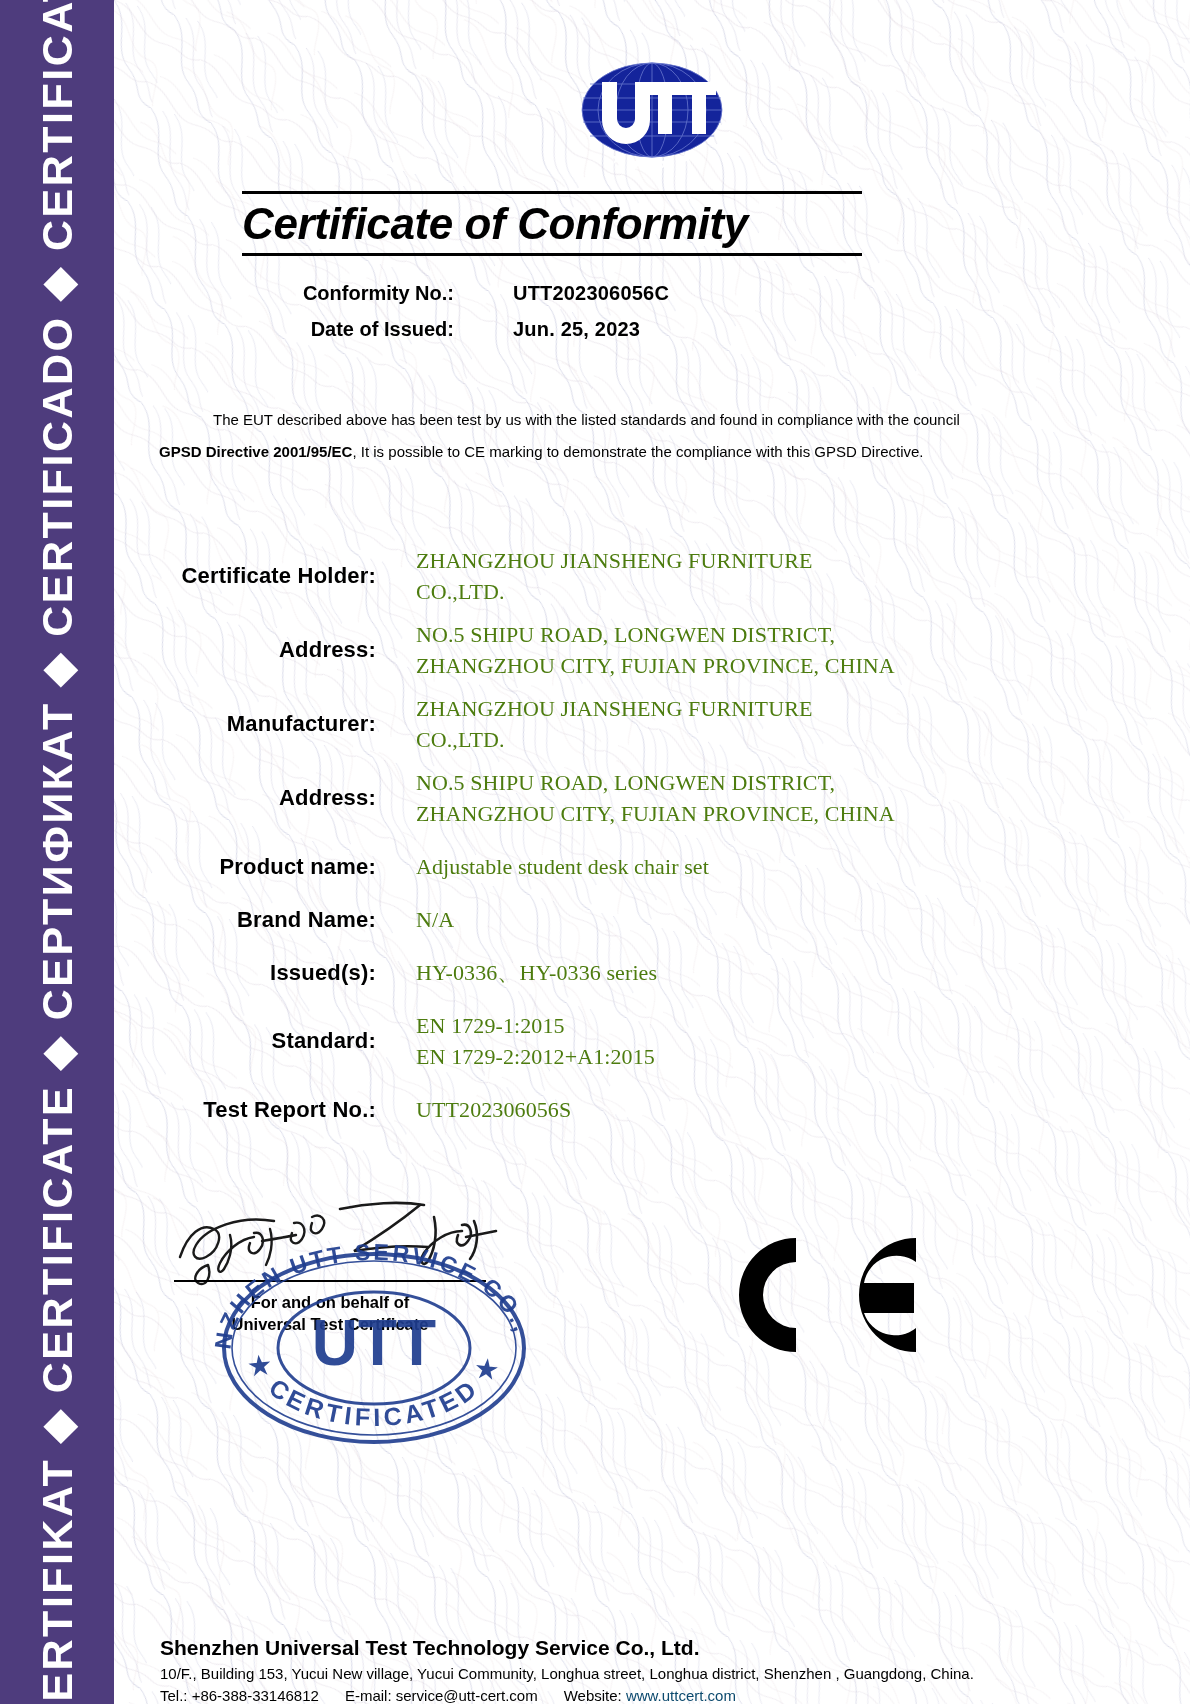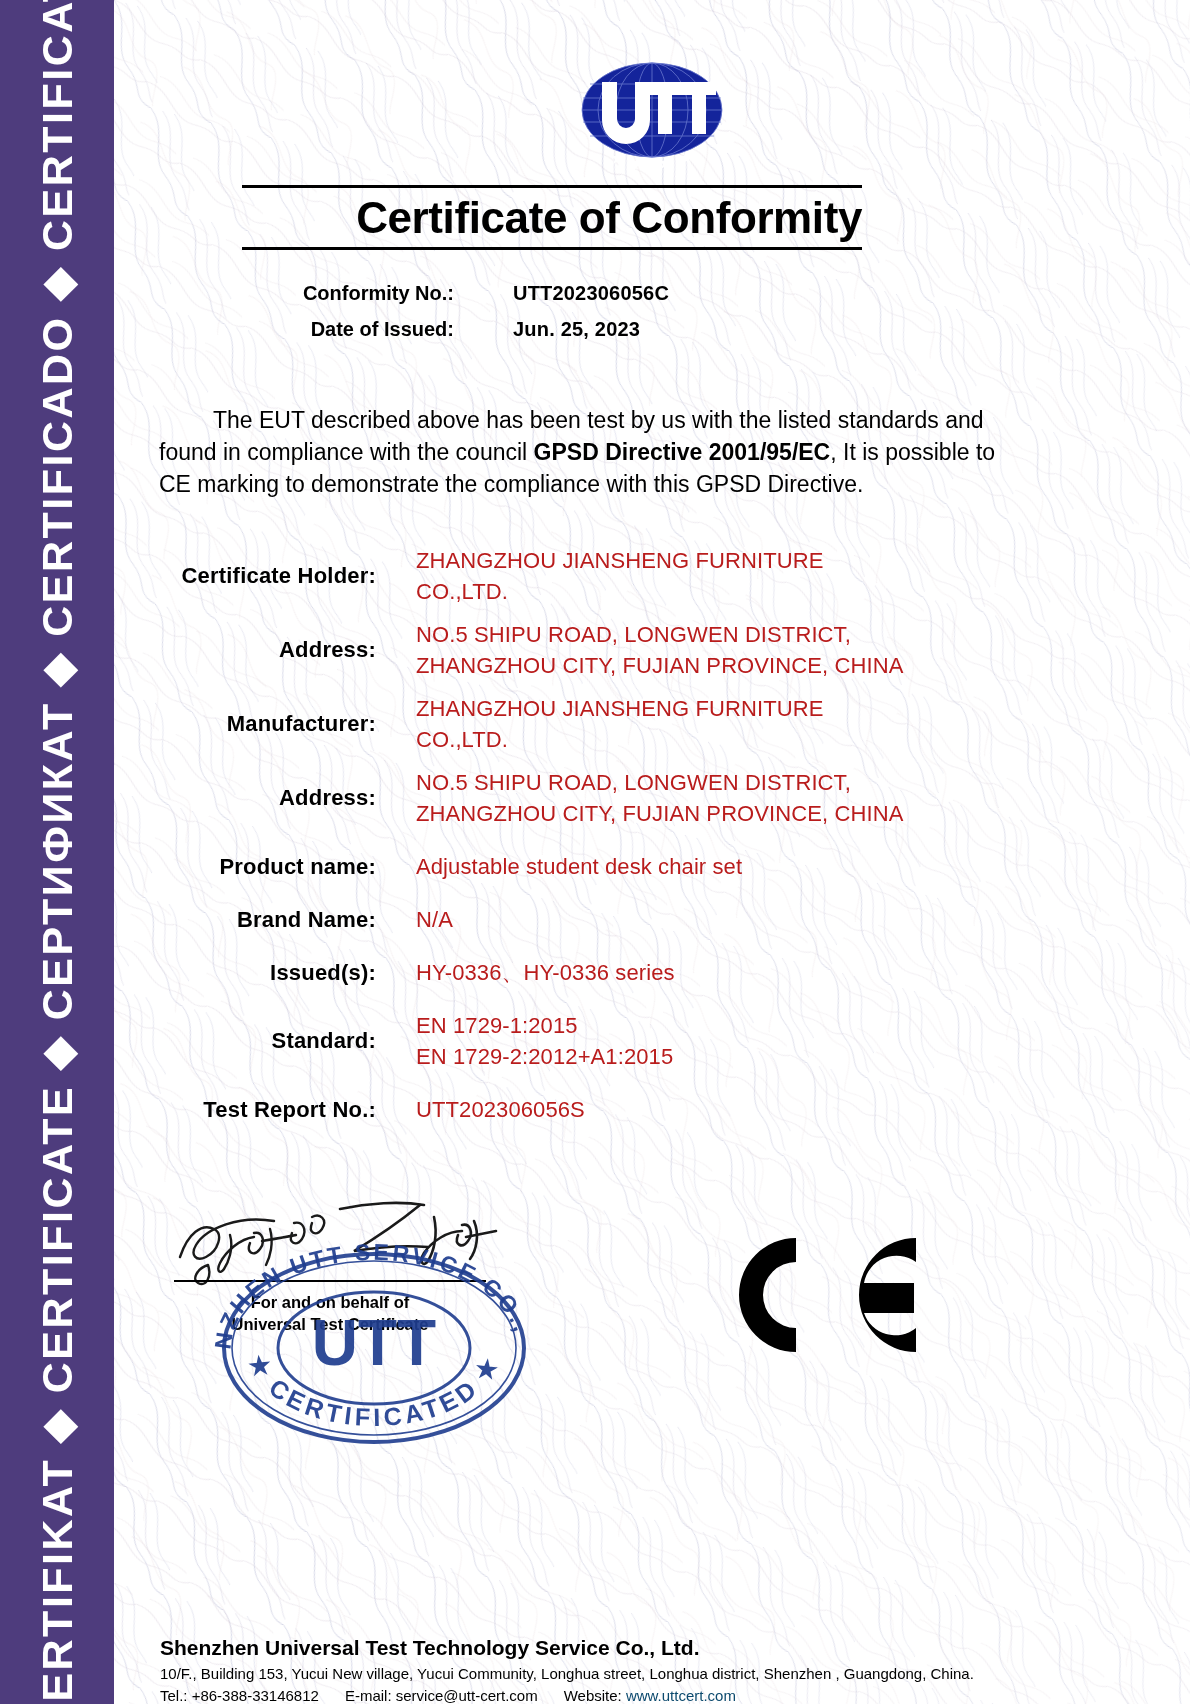--- a/index.html
+++ b/index.html
@@ -84,23 +84,24 @@
   .logo {
     position: relative;
     width: 148px;
     height: 110px;
   }
 
   
   .title-block {
     position: absolute;
     left: 128px;
-    top: 185px;
+    top: 191px;
     width: 620px;
-    text-align: right;
+    text-align: left;
+    font-style: italic;
   }
   .rule {
     height: 3px;
     background: #000;
     width: 100%;
   }
   .title {
     font-size: 44px;
     font-weight: bold;
     color: #000;
@@ -136,21 +137,21 @@
     color: #000;
     letter-spacing: 0.2px;
   }
 
   
   .para {
     position: absolute;
     left: 45px;
     top: 404px;
     width: 840px;
-    font-size: 23px;
+    font-size: 15px;
     line-height: 32px;
     color: #000;
     text-indent: 54px;
     text-align: left;
   }
   .para b { font-weight: bold; }
 
   
   .details {
     position: absolute;
@@ -169,23 +170,24 @@
     text-align: right;
     font-size: 22px;
     font-weight: bold;
     color: #000;
     padding-right: 0;
     letter-spacing: 0.2px;
   }
   .d-value {
     margin-left: 40px;
     font-size: 22px;
-    color: #b91c1c;
+    color: #4d7c0f;
     line-height: 31px;
     letter-spacing: 0.1px;
+    font-family: Liberation Serif, serif;
   }
   .d-value .line { display: block; white-space: nowrap; }
   .row-tall { margin-bottom: 12px; }
   .row-gap { margin-bottom: 22px; }
 
   
   .sig-area {
     position: absolute;
     left: 0;
     top: 1185px;

